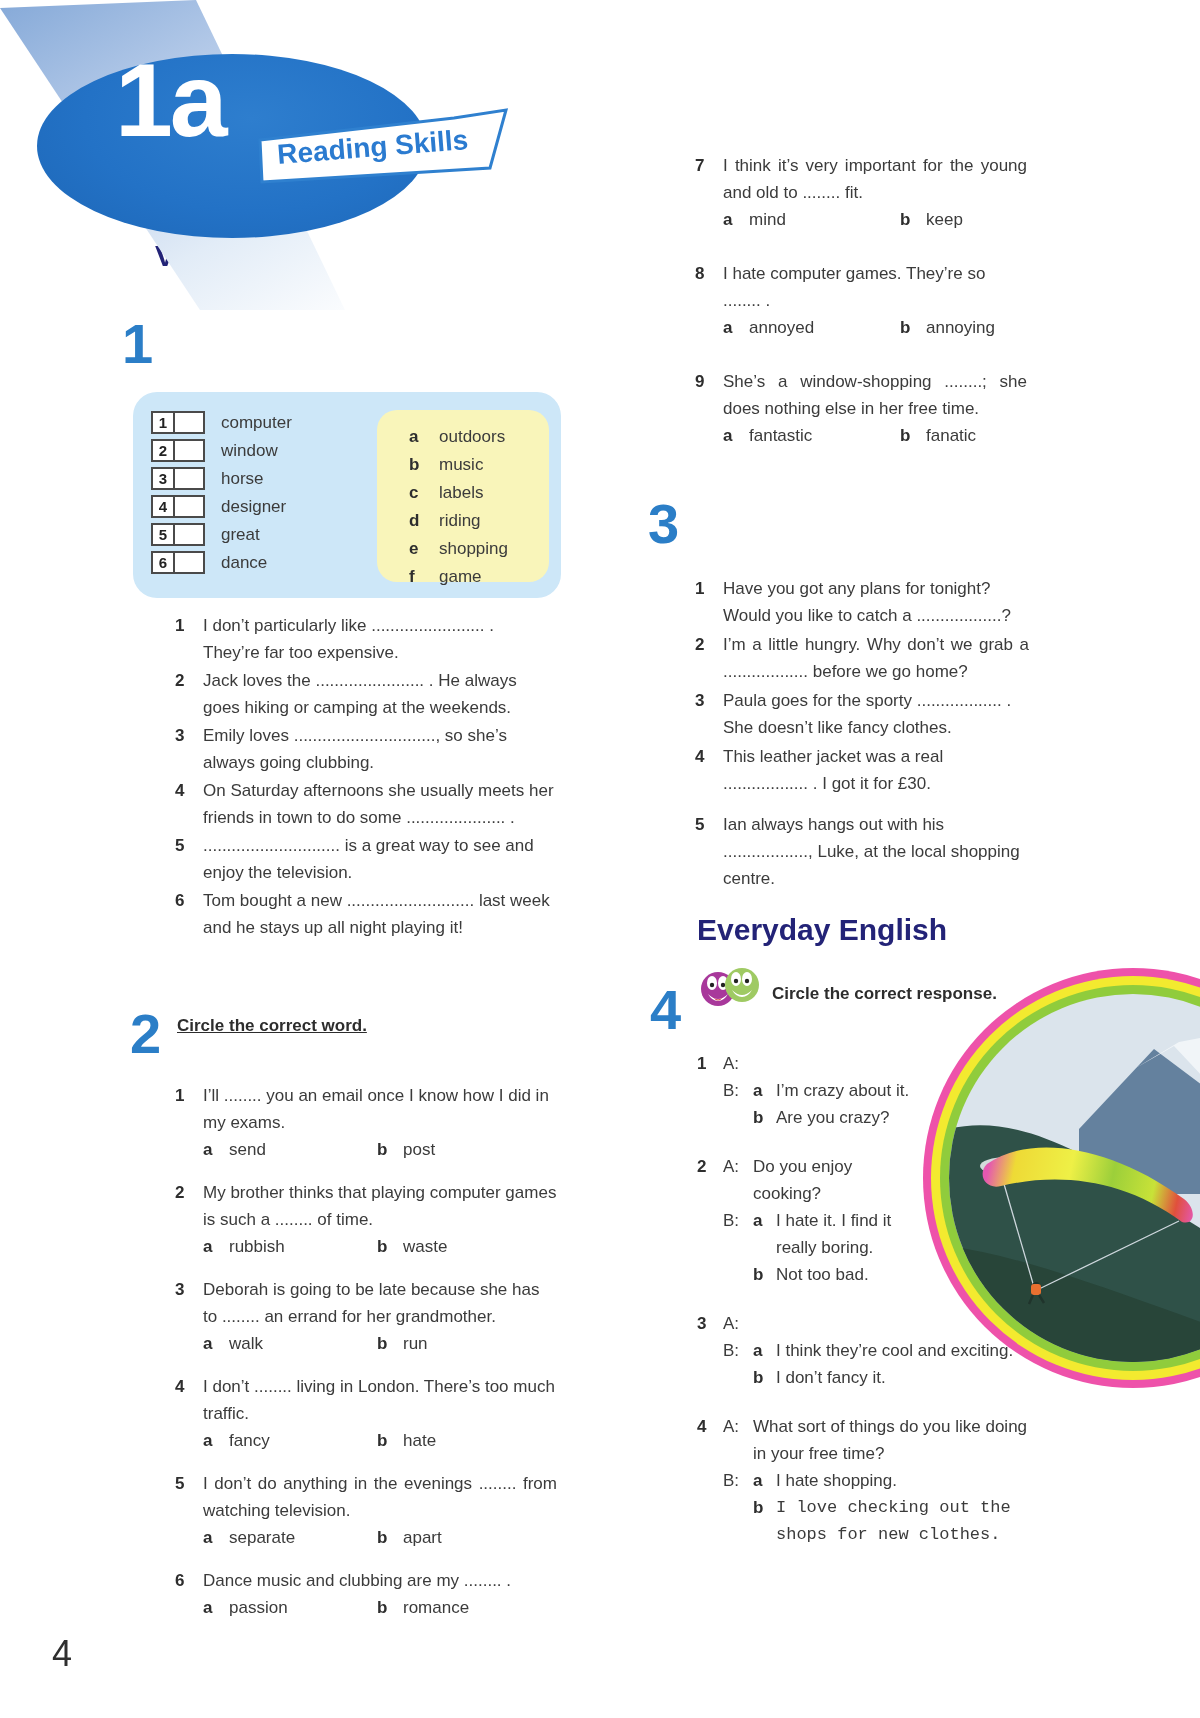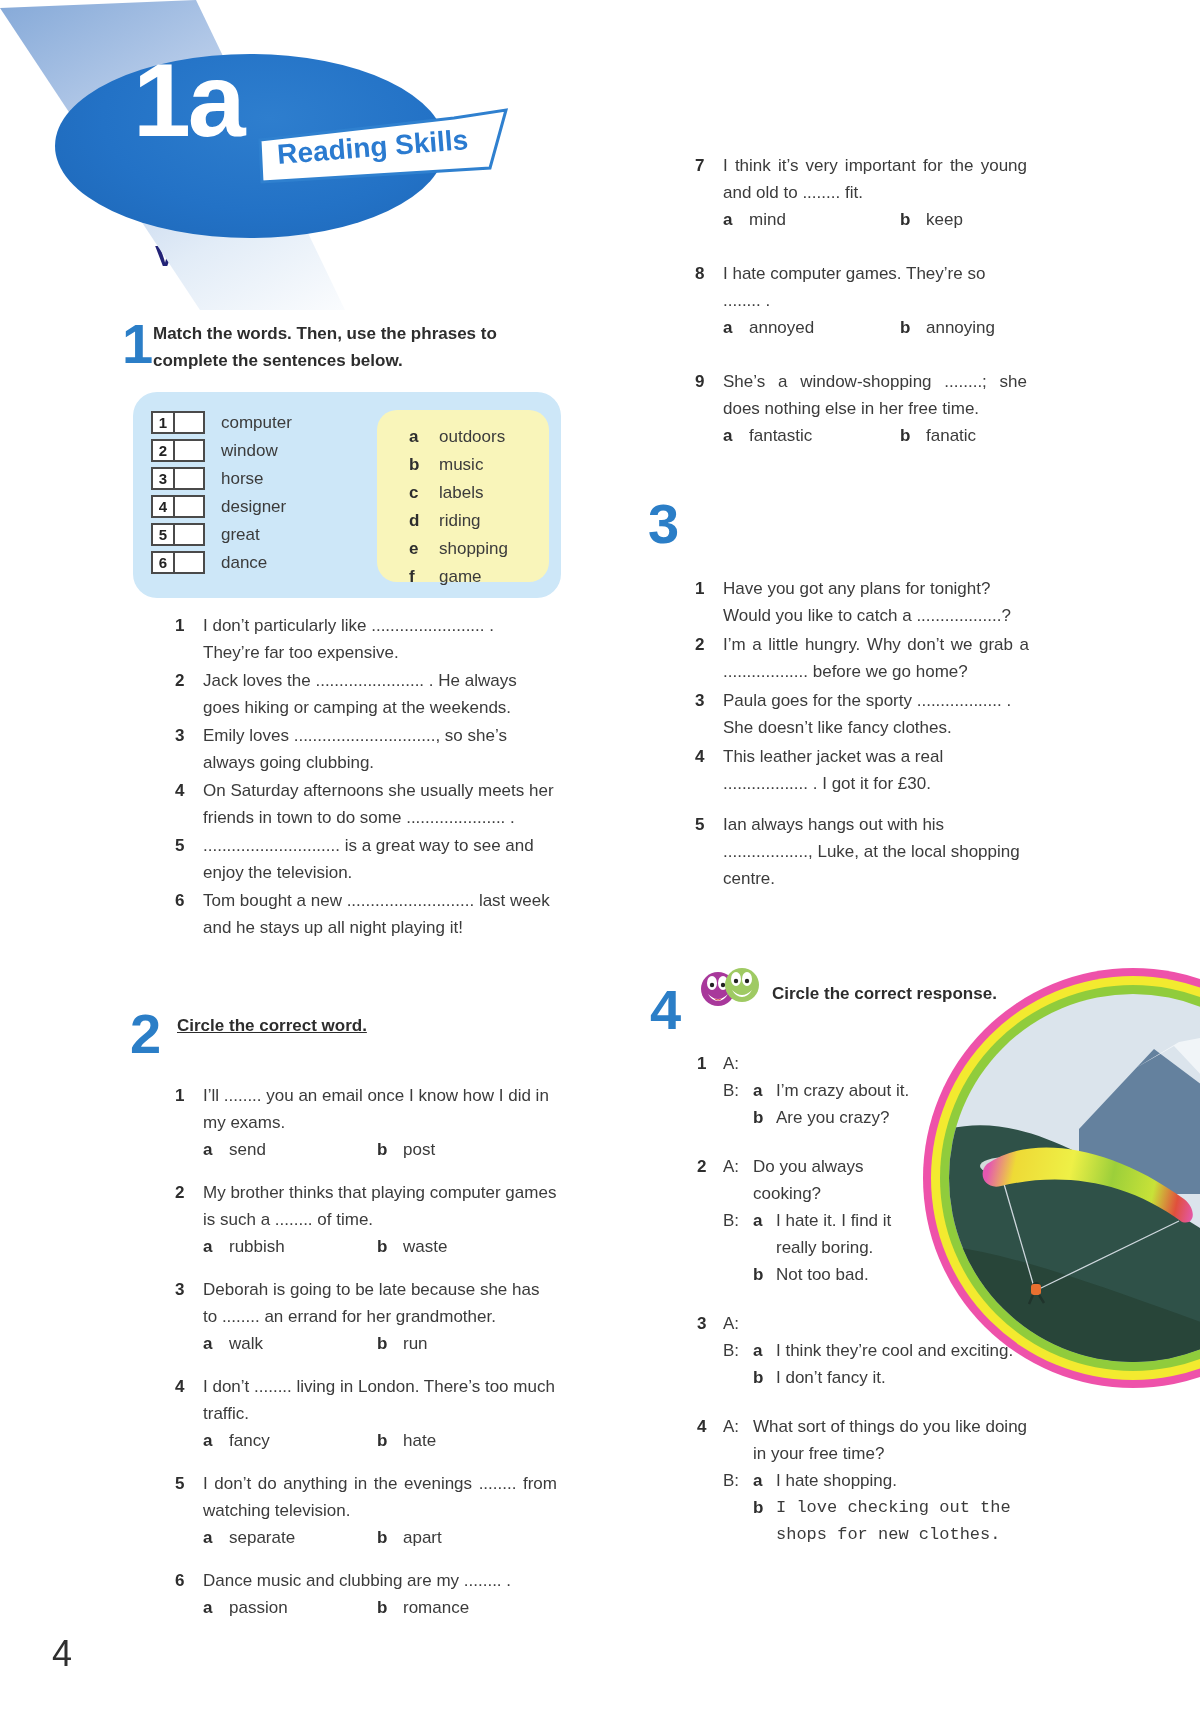--- a/index.html
+++ b/index.html
@@ -2,21 +2,21 @@
 <html><head>
 <meta charset="utf-8">
 <style>
   html,body{margin:0;padding:0;background:#fff;}
   .page{position:relative;width:1200px;height:1718px;background:#ffffff;overflow:hidden;
         font-family:"Liberation Sans",sans-serif;color:#3b3b3b;font-size:17px;line-height:27px;}
   
   .beam{position:absolute;left:0;top:0;width:440px;height:310px;z-index:1;
         background:linear-gradient(150deg,#85a9d8 0%,#b3c9e8 30%,#e2ecf7 65%,#ffffff 95%);
         clip-path:polygon(0px 8px,196px 0px,345px 310px,200px 310px);}
-  .hdr-ellipse{position:absolute;left:55px;top:54px;width:390px;height:184px;border-radius:50%;z-index:2;
+  .hdr-ellipse{position:absolute;left:37px;top:54px;width:390px;height:184px;border-radius:50%;z-index:2;
         background:radial-gradient(ellipse at 55% 35%,#2e7ece 0%,#2372c6 55%,#1d66b6 100%);text-align:center;}
   .unit{position:absolute;left:78px;top:-6px;font-size:104px;font-weight:bold;color:#ffffff;
         letter-spacing:-3px;line-height:1;}
   .rs-banner{position:absolute;left:258px;top:106px;z-index:3;}
   .rs-banner text{font-family:"Liberation Sans",sans-serif;font-weight:bold;font-size:28px;fill:#2b7bd0;}
   
   .h-navy{position:absolute;margin:0;color:#232377;font-size:30px;font-weight:bold;line-height:1.1;}
   .exnum{position:absolute;margin:0;color:#2b7ec7;font-size:56px;font-weight:bold;line-height:1;}
   .instr{position:absolute;margin:0;font-weight:bold;color:#2d2d2d;}
   
@@ -78,21 +78,20 @@
     <span class="unit">1a</span>
   </div>
   <svg class="rs-banner" width="252" height="82" viewBox="0 0 252 82">
     <polygon points="2,34 196,12 248,4 232,62 4,76" fill="#ffffff" stroke="#2f80cf" stroke-width="3"></polygon>
     <text x="20" y="58" transform="rotate(-4.5 20 58)">Reading Skills</text>
   </svg>
 
   <h2 class="h-navy" style="left:155px;top:239px;">Vocabulary</h2>
 
   <p class="exnum" style="left:122px;top:316px;">1</p>
-  <p class="instr" style="left:153px;top:320px;width:420px;">Match the words. Then, use the phrases to complete the sentences below.</p>
 
   <div class="match-box">
     <div class="ml">
       <div class="m-row">
         <span class="numcell">1</span>
           <span class="blankcell"></span>
         <span class="m-word">computer</span>
       </div>
       <div class="m-row">
         <span class="numcell">2</span>
@@ -312,20 +311,21 @@
     <div class="fitem gap">
         <span class="sn">4</span>
         <p class="st">This leather jacket was a real .................. . I got it for £30.</p>
       </div>
     <div class="fitem">
         <span class="sn">5</span>
         <p class="st">Ian always hangs out with his .................., Luke, at the local shopping centre.</p>
       </div>
   </div>
 
+  <h2 class="h-navy" style="left:697px;top:913px;">Everyday English</h2>
   <p class="exnum" style="left:650px;top:982px;">4</p>
 
   <svg class="smileys" width="64" height="48" viewBox="0 0 64 48">
     <circle cx="20" cy="26" r="17" fill="#a8389b"></circle>
     <ellipse cx="14" cy="20" rx="5" ry="7" fill="#fff"></ellipse>
       <ellipse cx="25" cy="20" rx="5" ry="7" fill="#fff"></ellipse>
     <circle cx="14" cy="22" r="2.2" fill="#222"></circle>
       <circle cx="25" cy="22" r="2.2" fill="#222"></circle>
     <path d="M10,31 Q20,41 30,31 Q26,38 20,38 Q14,38 10,31 Z" fill="#fff"></path>
     <path d="M15,34 Q20,39 25,34 Q20,41 15,34 Z" fill="#d03434"></path>
@@ -354,21 +354,21 @@
           <span class="dn"></span>
           <span class="dsp"></span>
           <span class="dol">b</span>
           <p class="dqt">Are you crazy?</p>
         </div>
     </div>
     <div class="dlg">
       <div class="drow">
           <span class="dn">2</span>
           <span class="dsp">A:</span>
-          <p class="dqt w120">Do you always cooking?</p>
+          <p class="dqt w120">Do you enjoy cooking?</p>
         </div>
       <div class="drow">
           <span class="dn"></span>
           <span class="dsp">B:</span>
           <span class="dol">a</span>
           <p class="dqt w130">I hate it. I find it really boring.</p>
         </div>
       <div class="drow">
           <span class="dn"></span>
           <span class="dsp"></span>

